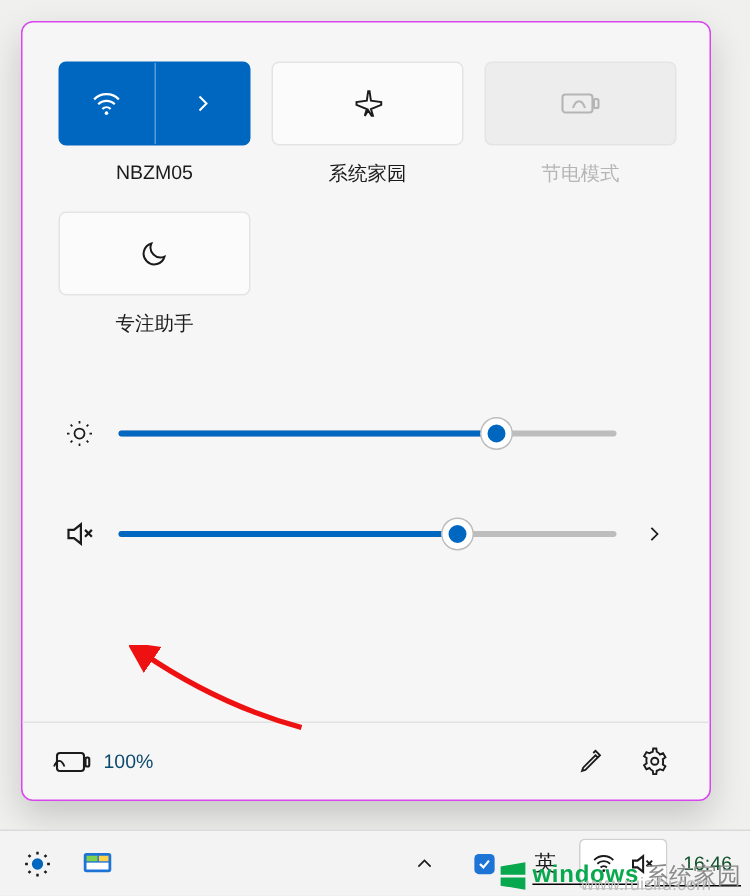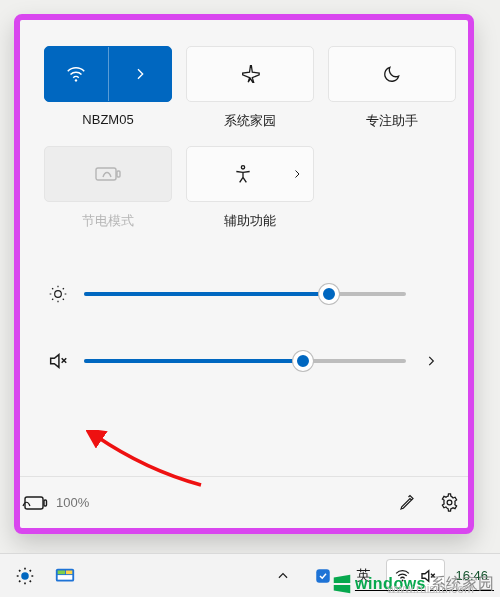--- a/index.html
+++ b/index.html
@@ -11,21 +11,21 @@
   }
   .desktop-strip {
     position: absolute; left:0; top:0; right:0; height:560px;
     background: #f0f0ee;
   }
   .panel {
     position: absolute;
     left: 14px; top: 14px;
     width: 460px; height: 520px;
     background: #f6f6f6;
-    border: 6px solid #d946ef;
+    border: 1px solid #d946ef;
     border-radius: 8px;
     box-shadow: 0 10px 24px rgba(0,0,0,.18);
     display: flex; flex-direction: column;
   }
   .tiles {
     padding: 26px 24px 10px 24px;
     display: grid;
     grid-template-columns: repeat(3, 1fr);
     column-gap: 14px;
     row-gap: 16px;
@@ -78,22 +78,22 @@
     background:#0067c0; border:4px solid #fff; border-radius:50%;
     box-shadow:0 0 0 1px #bdbdbd;
   }
   .trail-btn { width:22px; display:flex; justify-content:center; }
 
   .panel-footer {
     margin-top:auto;
     border-top:1px solid #e2e2e2;
     height:52px;
     display:flex; align-items:center;
-    padding: 0 2px;
-    gap:8px; color:#737373; font-size:13px;
+    padding: 0 20px;
+    gap:8px; color:#0c4a6e; font-size:13px;
   }
   .panel-footer .spacer { flex:1; }
   .foot-btn { width:34px; height:34px; display:flex; align-items:center; justify-content:center; border-radius:4px; }
 
   .arrow {
     position:absolute;
     left: 86px; top: 430px;
     width: 120px; height: 60px;
     pointer-events:none;
   }
@@ -164,53 +164,39 @@
     <div class="tile-wrap">
       <div class="tile plain">
         <svg width="22" height="22" viewBox="0 0 24 24" fill="none" stroke="#1b1b1b" stroke-width="1.4">
           <path d="M10 21l1.5-5L4 13V11l7.5-1 1-7h1l1 7L22 11v2l-7.5 3 1.5 5h-1l-2.5-4L10 21z"></path>
         </svg>
       </div>
       <div class="tile-label">系统家园</div>
     </div>
 
     <div class="tile-wrap">
-      <div class="tile plain">
-        <svg width="20" height="20" viewBox="0 0 24 24" fill="none" stroke="#1b1b1b" stroke-width="1.6">
-          <path d="M20 14.5A8 8 0 0 1 9.5 4 8.5 8.5 0 1 0 20 14.5z"></path>
-        </svg>
-      </div>
-      <div class="tile-label">专注助手</div>
-    </div>
-
-    <div class="tile-wrap">
       <div class="tile disabled">
         <svg width="26" height="18" viewBox="0 0 26 18" fill="none" stroke="#b5b5b5" stroke-width="1.4">
           <rect x="1" y="3" width="20" height="12" rx="2"></rect>
             <rect x="22" y="6" width="3" height="6" rx="1"></rect>
           <path d="M8 12c2-6 6-6 8 0"></path>
         </svg>
       </div>
       <div class="tile-label disabled">节电模式</div>
     </div>
 
     <div class="tile-wrap">
-      <div class="tile plain" style="justify-content:flex-start;padding-left:46px;">
+      <div class="tile plain">
         <svg width="20" height="20" viewBox="0 0 24 24" fill="none" stroke="#1b1b1b" stroke-width="1.6">
-          <circle cx="12" cy="4" r="2"></circle>
-            <path d="M4 9l8 1 8-1M12 10v6m0 0-4 6m4-6 4 6"></path>
-        </svg>
-        <span class="mini-chev">
-          <svg width="12" height="12" viewBox="0 0 24 24" fill="none" stroke="#1b1b1b" stroke-width="2">
-              <path d="M9 5l7 7-7 7"></path>
-            </svg>
-        </span>
-      </div>
-      <div class="tile-label">辅助功能</div>
-    </div>
+          <path d="M20 14.5A8 8 0 0 1 9.5 4 8.5 8.5 0 1 0 20 14.5z"></path>
+        </svg>
+      </div>
+      <div class="tile-label">专注助手</div>
+    </div>
+
 
   </div>
 
   <div class="sliders">
 
     <div class="slider-row">
       <span class="lead">
         <svg width="20" height="20" viewBox="0 0 24 24" fill="none" stroke="#1b1b1b" stroke-width="1.4">
           <circle cx="12" cy="12" r="4"></circle>
           <path d="M12 2v2M12 20v2M2 12h2M20 12h2M4.9 4.9l1.4 1.4M17.7 17.7l1.4 1.4M4.9 19.1l1.4-1.4M17.7 6.3l1.4-1.4"></path>

